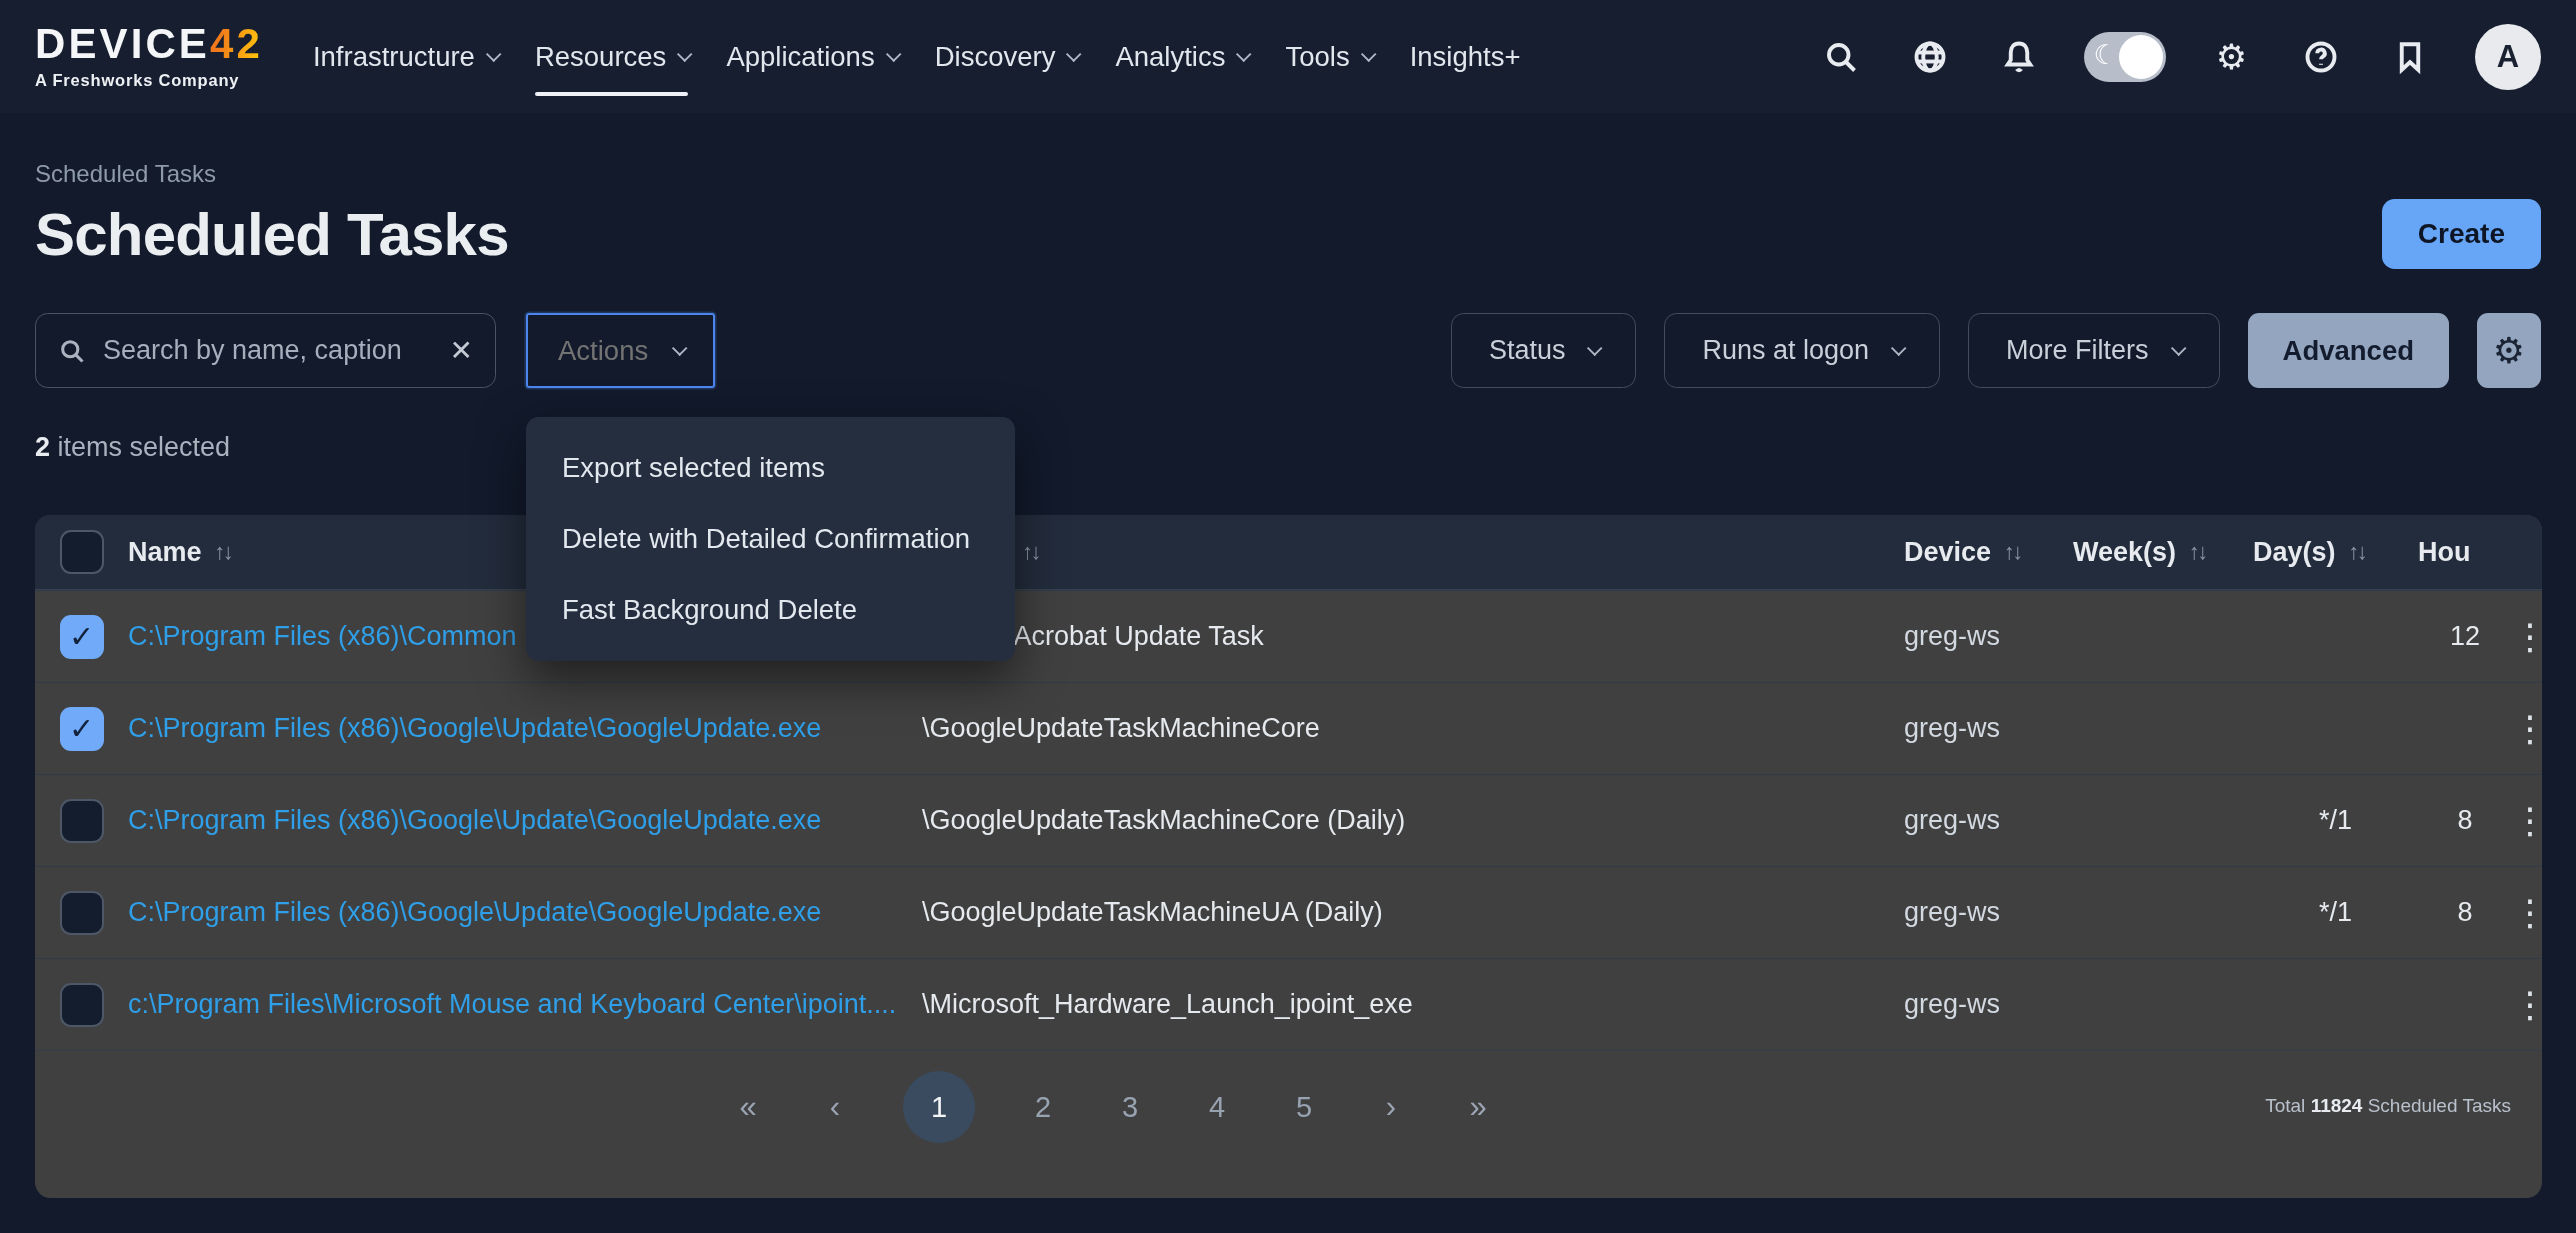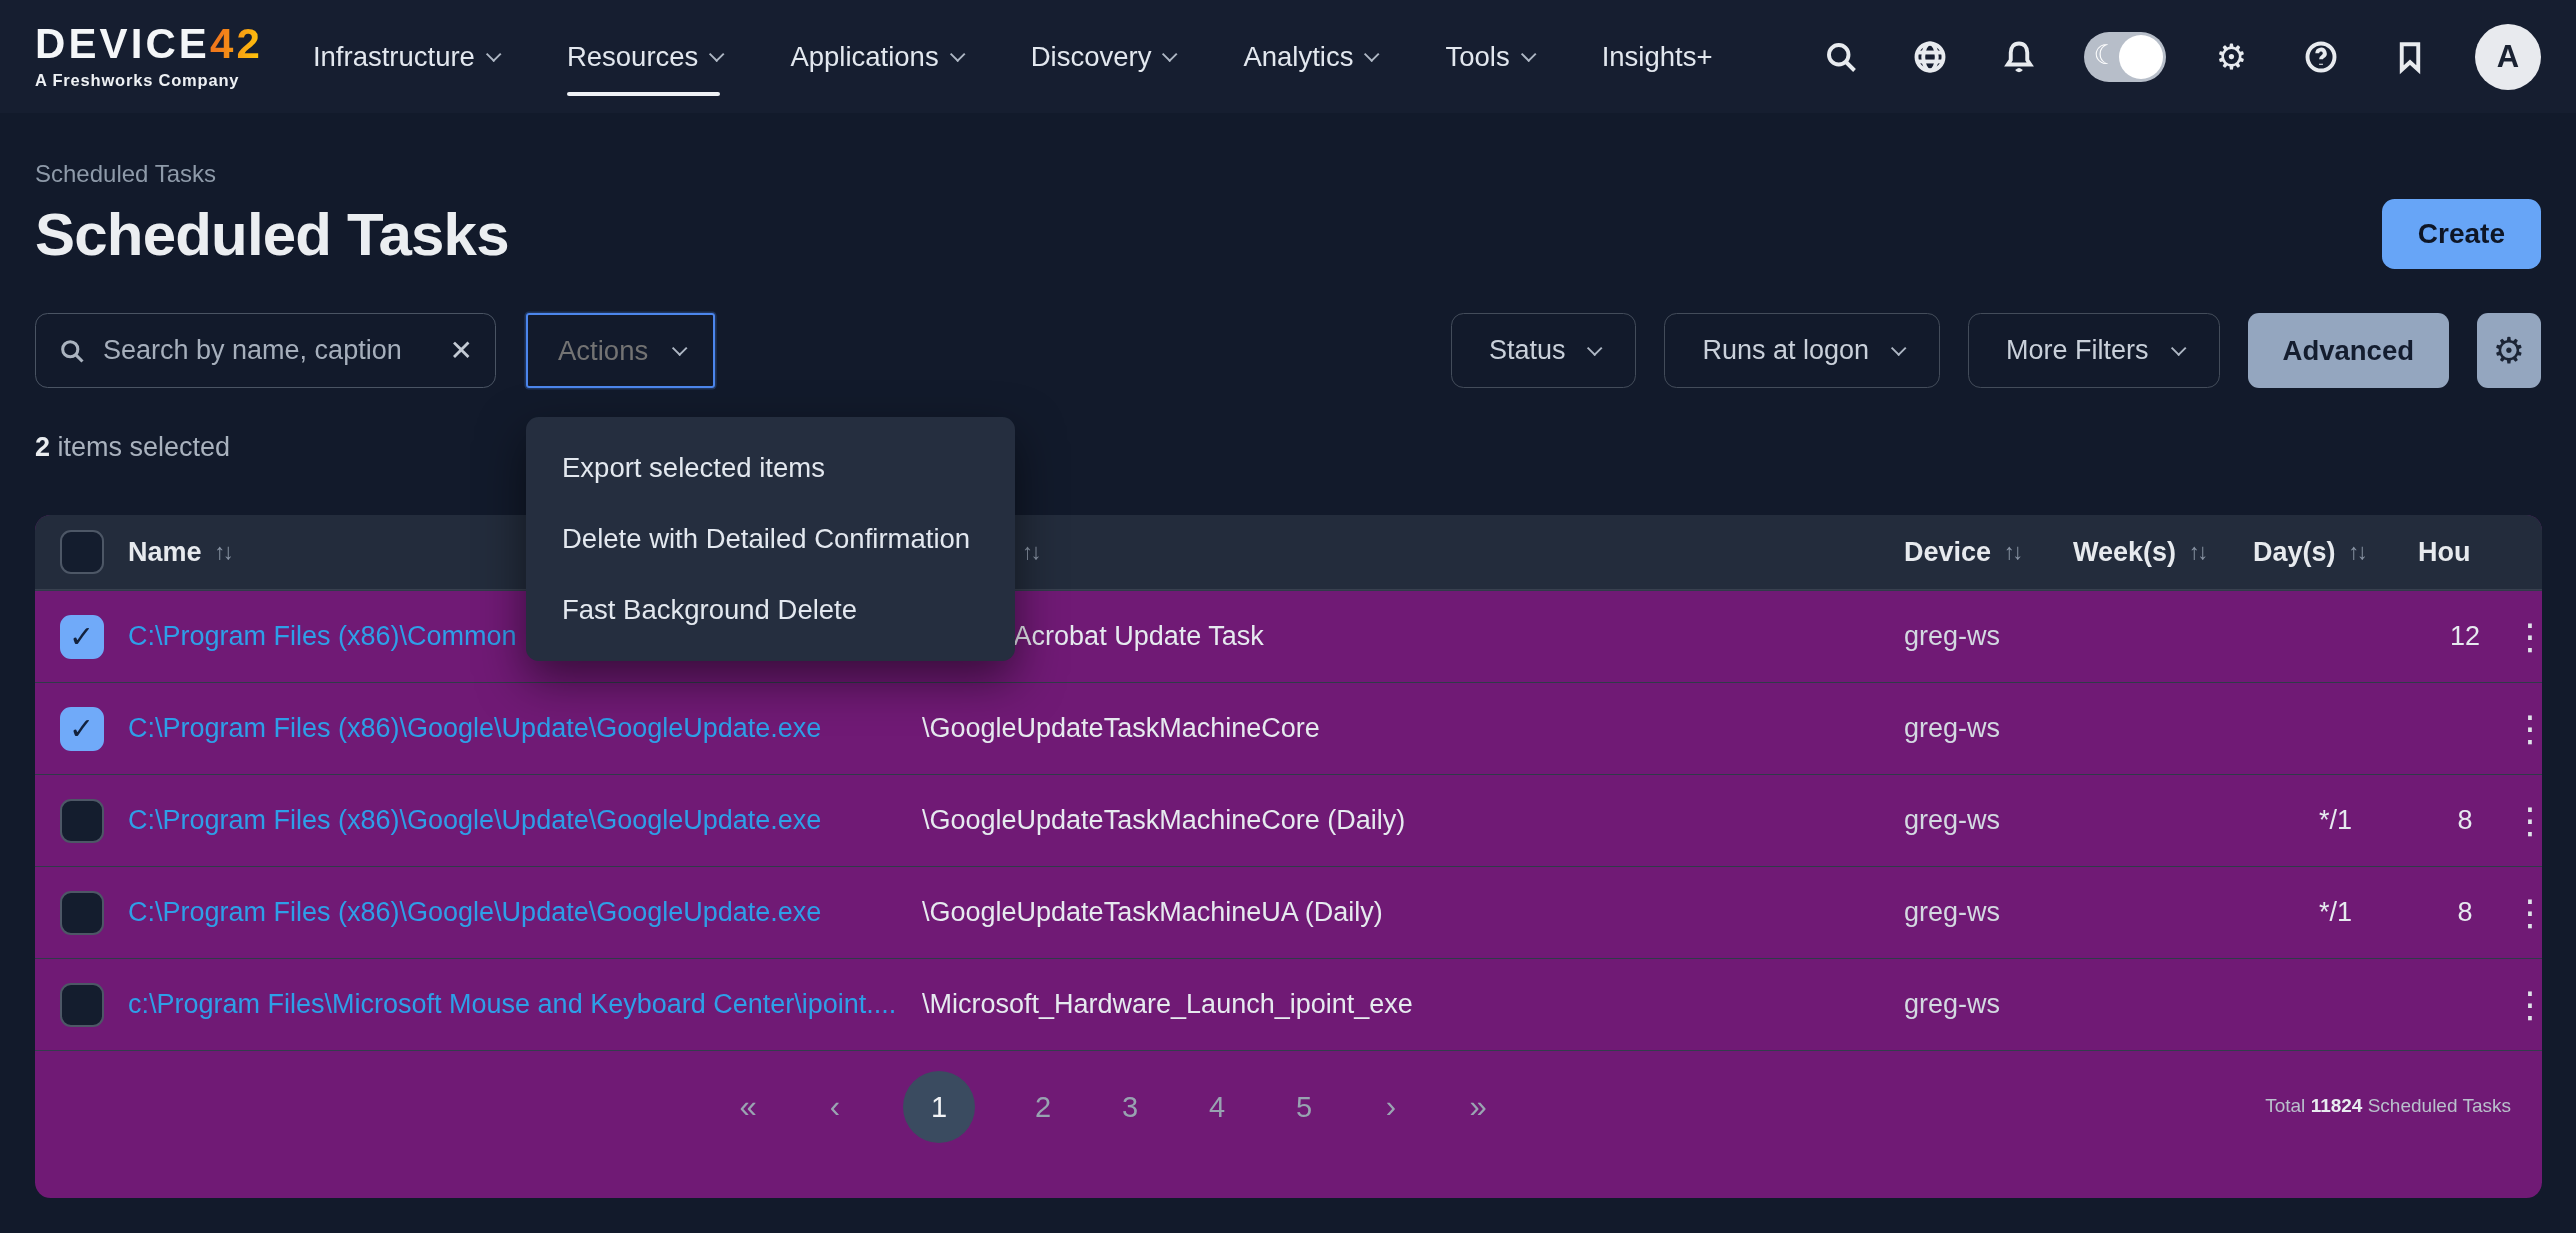--- a/index.html
+++ b/index.html
@@ -6,21 +6,21 @@
   html,body { background:#0f1626; }
   body { font-family:"Liberation Sans","DejaVu Sans",sans-serif; }
   .page { position:relative; width:2576px; height:1233px; background:#121a2b; overflow:hidden; }
 
   
   .navbar { height:113px; background:#161e30; display:flex; align-items:center; padding:0 35px; }
   .brand { display:flex; flex-direction:column; margin-right:50px; cursor:pointer; }
   .brand-line { font-size:42px; font-weight:700; letter-spacing:3.1px; color:#f4f6f8; line-height:1; }
   .brand-42 { background:linear-gradient(100deg,#f0791b 20%,#ffc40c 90%); -webkit-background-clip:text; background-clip:text; color:transparent; }
   .brand-tag { font-size:16.5px; font-weight:700; color:#eef1f4; letter-spacing:0.8px; margin-top:6.3px; }
-  .nav-items { display:flex; align-items:center; gap:70px; }
+  .nav-items { display:flex; align-items:center; gap:38px; }
   .nav-item { position:relative; display:flex; align-items:center; gap:11px; color:#e2e7ee; font-size:27.5px; height:113px; cursor:pointer; }
   .nav-item.active::after { content:""; position:absolute; left:0; right:0; bottom:17px; height:3.9px; background:#eef1f5; border-radius:2.4px; }
   .chev { width:11px; height:11px; border-right:2.4px solid #aeb7c4; border-bottom:2.4px solid #aeb7c4; transform:rotate(45deg) translateY(-3.1px); }
   .nav-right { margin-left:auto; display:flex; align-items:center; gap:42px; }
   .icon-btn { width:47px; height:47px; display:flex; align-items:center; justify-content:center; color:#e8ebef; cursor:pointer; }
   .icon-btn svg { width:36px; height:36px; stroke:#e8ebef; fill:none; stroke-width:2.6; }
   .glyph { font-size:35px; color:#e8ebef; line-height:1; }
   .toggle { width:82px; height:50px; border-radius:27px; background:#b7bec9; position:relative; cursor:pointer; }
   .toggle .moon { position:absolute; left:9.4px; top:7.8px; font-size:27px; color:#ffffff; }
   .toggle .knob { position:absolute; right:3.1px; top:3.1px; width:44px; height:44px; border-radius:50%; background:#ffffff; }
@@ -47,21 +47,21 @@
   .gear-btn { height:75px; width:64px; border-radius:11px; background:#94a6bf; display:flex; align-items:center; justify-content:center; cursor:pointer; }
   .gear-btn .glyph { color:#1b2435; font-size:36px; }
   .selected-summary { margin-top:44px; font-size:27px; color:#a9b2be; }
   .selected-summary b { color:#e9ecef; font-weight:700; }
 
   
   .dropdown { position:absolute; left:526px; top:417px; width:489px; background:#252e3f; border-radius:12.6px; box-shadow:0 19px 47px rgba(0,0,0,.5); padding:15.7px 0; z-index:50; }
   .dropdown .item { height:71px; display:flex; align-items:center; padding:0 36px; font-size:27.5px; color:#e3e8ef; cursor:pointer; white-space:nowrap; }
 
   
-  .card { margin-top:52px; width:2507px; background:#701a75; border-radius:15.7px; }
+  .card { margin-top:52px; width:2507px; background:#404040; border-radius:15.7px; }
   .trow { display:grid; grid-template-columns:93px 794px 982px 169px 180px 165px 94px 1fr; align-items:center; }
   .thead { height:75px; background:#232c3c; border-radius:15.7px 15.7px 0 0; border-bottom:1.6px solid #38414f; }
   .th { font-size:27px; font-weight:700; color:#e7eaee; display:flex; align-items:center; gap:12.6px; white-space:nowrap; overflow:hidden; }
   .sort { font-size:22px; color:#8893a3; letter-spacing:-2.4px; cursor:pointer; flex:none; }
   .row { height:92px; border-top:1.6px solid #303a49; }
   .row:first-of-type { border-top:none; }
   .cb-cell { display:flex; justify-content:center; }
   .checkbox { width:44px; height:44px; border-radius:11px; border:2.4px solid #4d5766; background:#141d2e; cursor:pointer; display:flex; align-items:center; justify-content:center; }
   .checkbox.checked { background:#70aaf9; border-color:#70aaf9; }
   .checkbox .mark { font-size:30px; font-weight:700; color:#13223d; }

